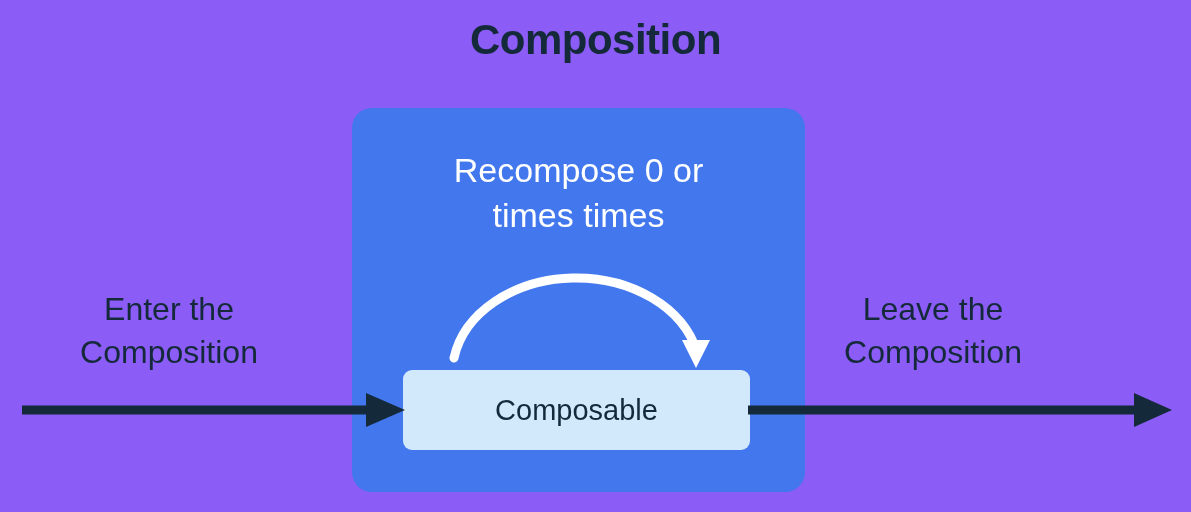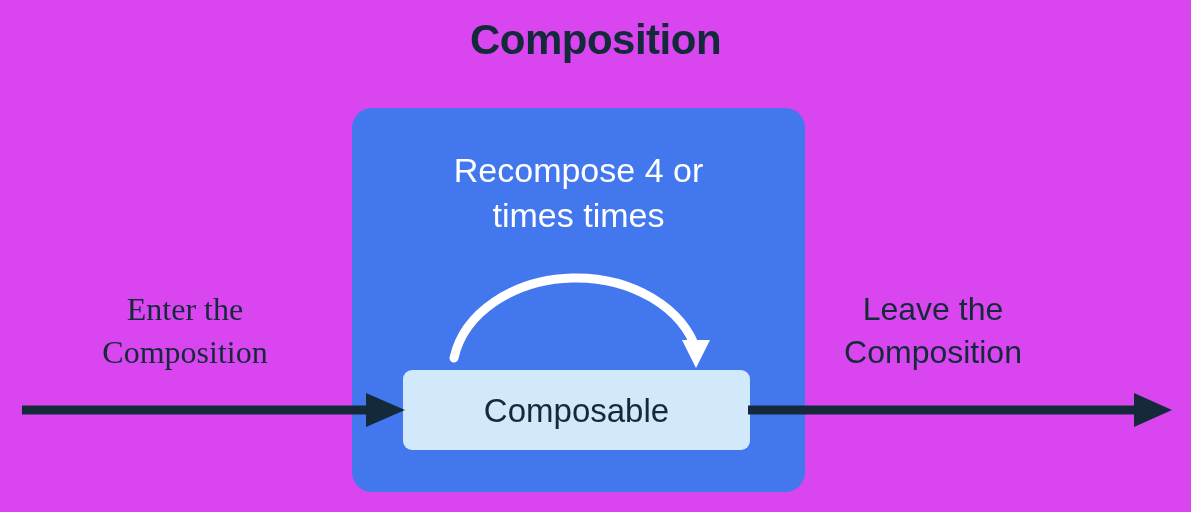--- a/index.html
+++ b/index.html
@@ -7,21 +7,21 @@
     padding: 0;
     background: #ffffff;
   }
   body {
     font-family: "Liberation Sans", sans-serif;
   }
   #canvas {
     position: relative;
     width: 1191px;
     height: 512px;
-    background: #d946ef;
+    background: #8b5cf6;
     overflow: hidden;
   }
 
   
   #title {
     position: absolute;
     left: 0;
     top: 18px;
     width: 1191px;
     text-align: center;
@@ -72,35 +72,35 @@
     top: 370px;
     width: 347px;
     height: 80px;
     background: #D2E8FB;
     border-radius: 9px;
     display: flex;
     align-items: center;
     justify-content: center;
   }
   #composable-label {
-    font-size: 33px;
+    font-size: 29px;
     color: #142A3A;
     line-height: 1;
   }
 
   
   .side-caption {
     position: absolute;
     text-align: center;
     color: #142A3A;
     font-size: 32px;
     line-height: 1.35;
   }
   .side-caption .ln { display: block; }
-  #enter-caption { left: 20px;  top: 288px; width: 330px; font-family: Liberation Serif, serif; }
+  #enter-caption { left: 4px;  top: 288px; width: 330px; }
   #leave-caption { left: 768px; top: 288px; width: 330px; }
 
   
   #enter-arrow {
     position: absolute;
     left: 22px;
     top: 388px;
     width: 385px;
     height: 44px;
   }
@@ -115,21 +115,21 @@
 </head>
 <body>
 
 <div id="canvas">
 
   <div id="title">Composition</div>
 
   <div id="composition-panel"></div>
 
   <div id="recompose-caption">
-    <span class="ln">Recompose 4 or</span>
+    <span class="ln">Recompose 0 or</span>
     <span class="ln">times times</span>
   </div>
 
   <svg id="recompose-loop" viewBox="0 0 290 130">
     <path d="M 22 118 A 124 96 0 0 1 265 112" fill="none" stroke="#FFFFFF" stroke-width="9" stroke-linecap="round"></path>
     <path d="M 250 100 L 278 100 L 264 128 Z" fill="#FFFFFF"></path>
   </svg>
 
   <div id="composable-box">
     <span id="composable-label">Composable</span>

